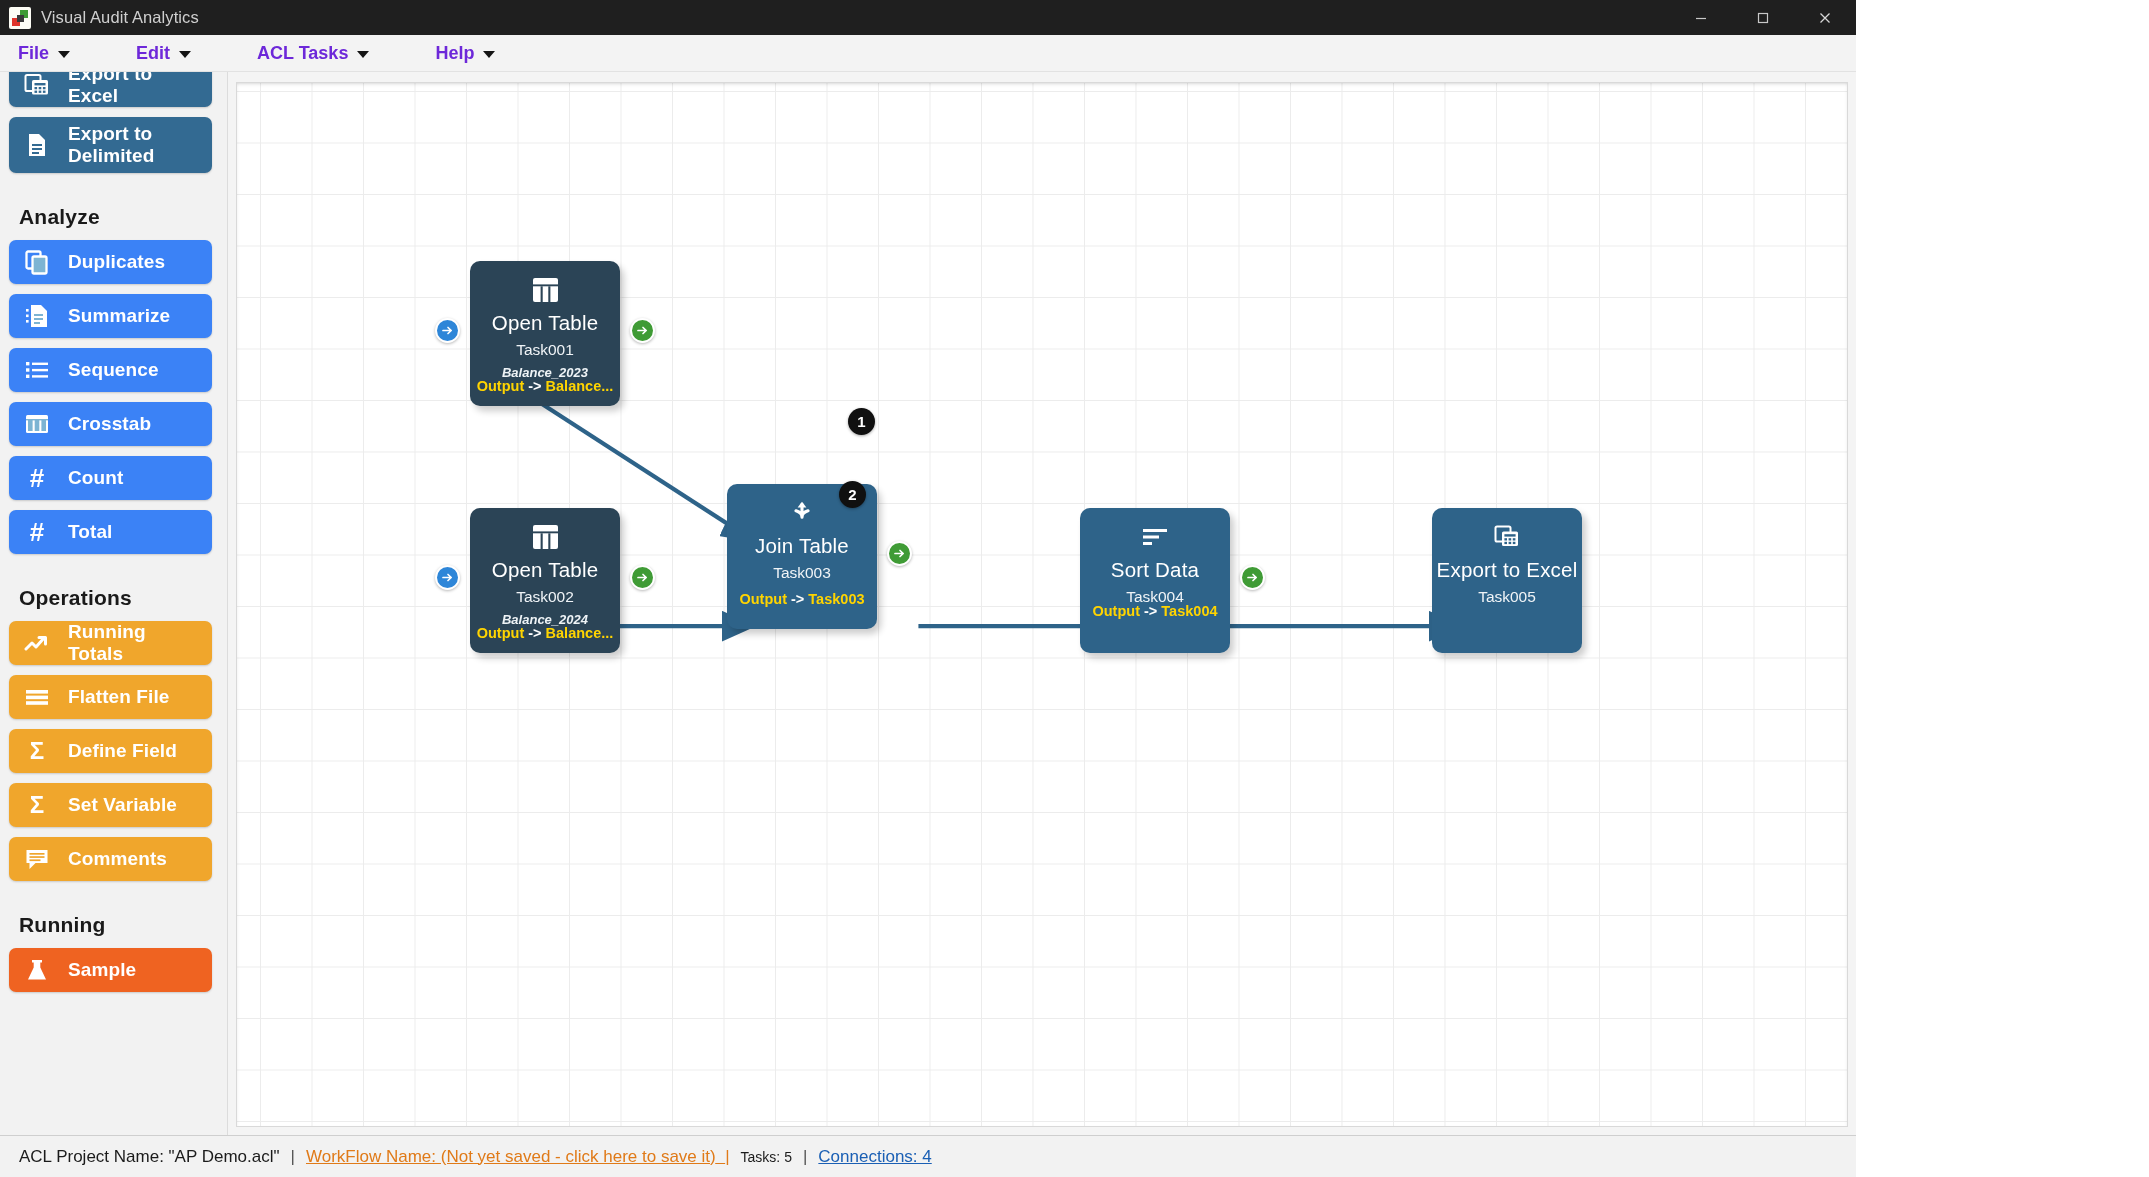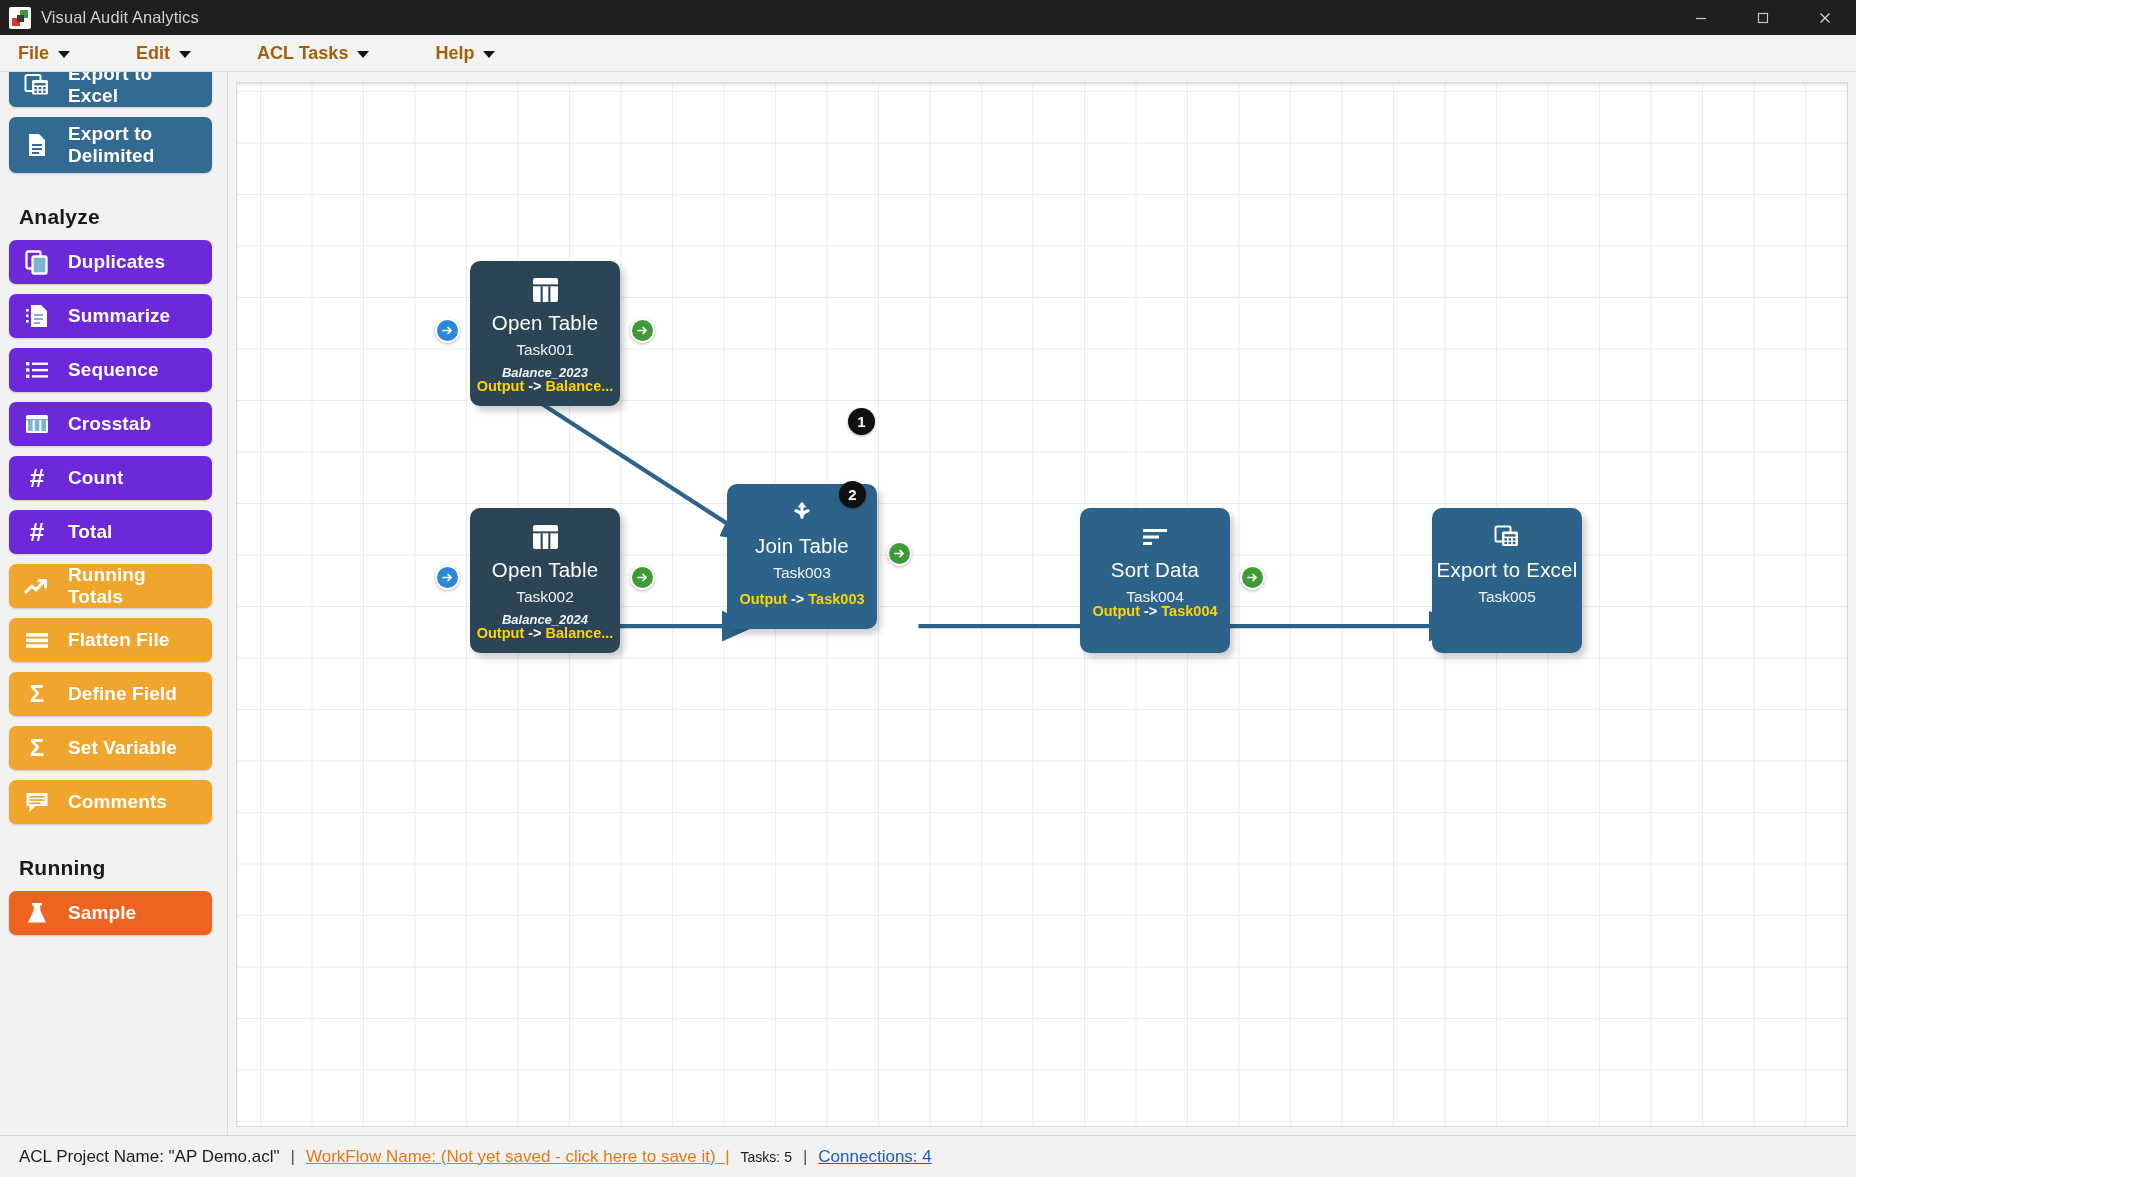--- a/index.html
+++ b/index.html
@@ -34,21 +34,21 @@
   }
   .winbtn svg { display: block; }
 
   
   .menubar {
     height: 37px; flex: 0 0 37px; background: #f3f3f3; display: flex; align-items: center;
     border-bottom: 1px solid #e2e2e2;
   }
   .menu-item {
     display: flex; align-items: center; gap: 9px;
-    font-size: 18px; font-weight: 700; color: #a16207; cursor: default;
+    font-size: 18px; font-weight: 700; color: #6d28d9; cursor: default;
     padding: 4px 10px; margin-left: 12px; border-radius: 3px;
   }
   .menu-item:first-child { margin-left: 8px; }
   .menu-item + .menu-item { margin-left: 46px; }
   .caret {
     width: 0; height: 0; border-left: 6px solid transparent; border-right: 6px solid transparent;
     border-top: 7px solid #141414; display: block; margin-top: 2px;
   }
 
   
@@ -69,21 +69,21 @@
     display: flex; align-items: center; gap: 17px;
     margin: 0 16px 10px 9px; padding: 0 14px;
     min-height: 44px; border-radius: 7px;
     color: #ffffff; font-size: 19px; font-weight: 700; letter-spacing: .1px;
     cursor: pointer; box-shadow: 0 1px 2px rgba(0,0,0,.17);
     line-height: 1.14;
   }
   .side-btn.tall { min-height: 56px; }
   .side-btn .lbl { white-space: pre-line; }
   .side-btn.dark   { background: #336a92; }
-  .side-btn.light  { background: #6d28d9; }
+  .side-btn.light  { background: #3b82f6; }
   .side-btn.amber  { background: #f0a62c; }
   .side-btn.orange { background: #ef6321; }
   .side-btn .ico { flex: 0 0 28px; width: 28px; height: 28px; display: flex; align-items: center; justify-content: center; }
   .side-btn .ico svg { display: block; }
   .side-btn .ico .hashtxt { font-size: 26px; font-weight: 700; line-height: 1; color: #fff; }
   .side-btn .ico .sigtxt  { font-size: 24px; font-weight: 700; line-height: 1; color: #fff; }
 
   
   .canvas-wrap { flex: 1 1 auto; position: relative; padding: 10px 8px 8px 8px; background:#f4f4f4; }
   .canvas {
@@ -307,20 +307,21 @@
           <span class="lbl">Count</span>
         </div>
 
         <div class="side-btn light">
           <span class="ico">
               <span class="hashtxt">#</span>
             </span>
           <span class="lbl">Total</span>
         </div>
 
+        <div class="side-section">Operations</div>
 
         <div class="side-btn amber">
           <span class="ico">
             <svg width="26" height="26" viewBox="0 0 26 26">
               <path d="M2 19l6-6 4 4 8-9" stroke="#fff" stroke-width="3" fill="none" stroke-linecap="round" stroke-linejoin="round"></path>
               <path d="M15 7.5h6.5V14" stroke="#fff" stroke-width="3" fill="none" stroke-linecap="round" stroke-linejoin="round"></path>
             </svg>
           </span>
           <span class="lbl">Running Totals</span>
         </div>

